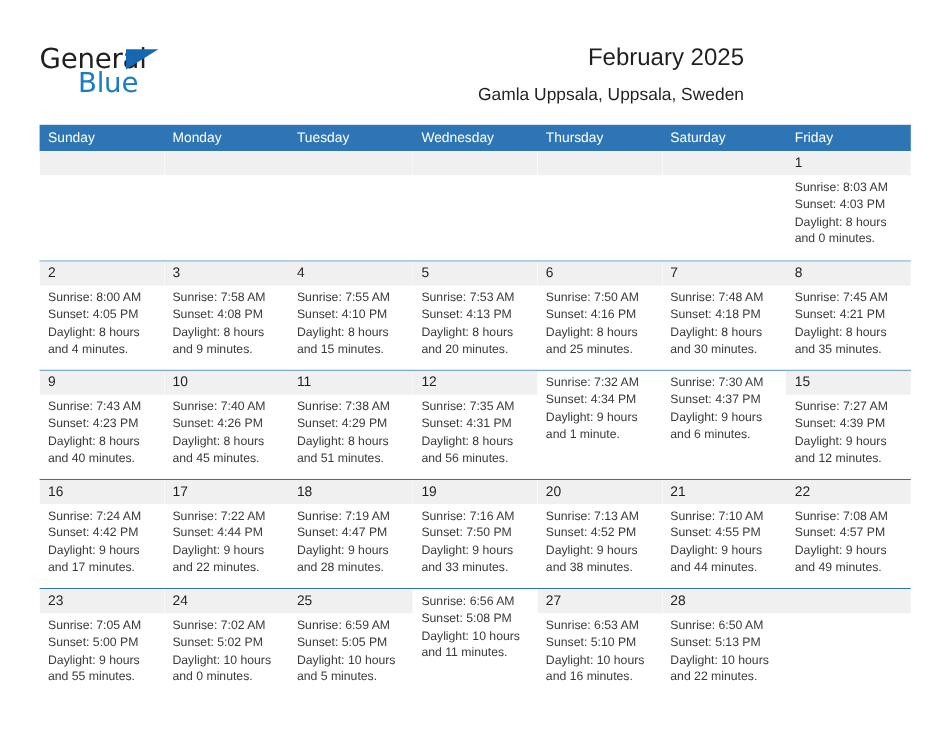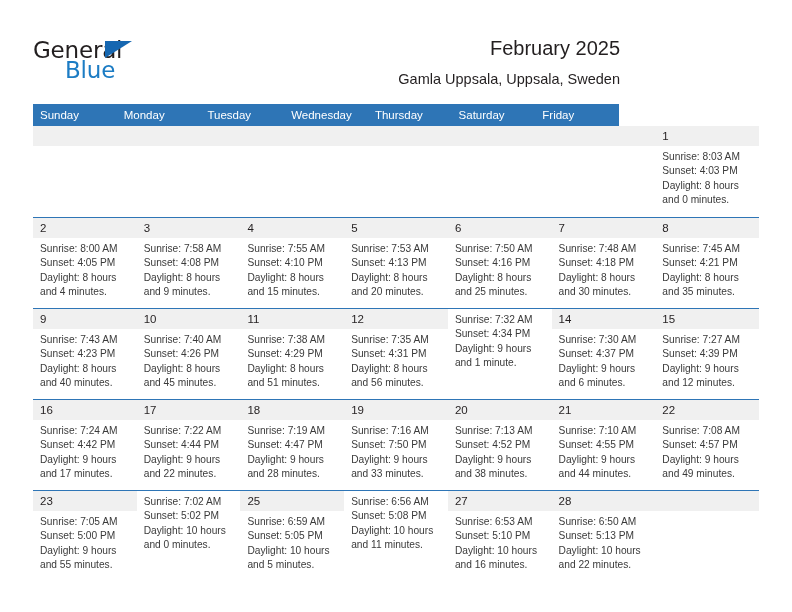--- a/index.html
+++ b/index.html
@@ -87,21 +87,21 @@
 
   
   .calendar {
     position: absolute;
     left: 33px;
     top: 104px;
     width: 726px;
   }
   .weekday-row {
     display: flex;
-    width: 586px;
+    width: 726px;
     height: 22px;
     background: #2e75b6;
   }
   .weekday {
     flex: 1 1 0;
     box-sizing: border-box;
     padding-left: 7px;
     font-size: 11.5px;
     line-height: 22px;
     color: #ffffff;
@@ -348,21 +348,20 @@
       </div>
       <div class="day-cell">
         <div class="day-info">
           <div>Sunrise: 7:32 AM</div>
           <div>Sunset: 4:34 PM</div>
           <div>Daylight: 9 hours</div>
           <div>and 1 minute.</div>
         </div>
       </div>
       <div class="day-cell">
-        <div class="day-number">14</div>
         <div class="day-info">
           <div>Sunrise: 7:30 AM</div>
           <div>Sunset: 4:37 PM</div>
           <div>Daylight: 9 hours</div>
           <div>and 6 minutes.</div>
         </div>
       </div>
       <div class="day-cell">
         <div class="day-number">15</div>
         <div class="day-info">
@@ -444,20 +443,21 @@
       <div class="day-cell">
         <div class="day-number">23</div>
         <div class="day-info">
           <div>Sunrise: 7:05 AM</div>
           <div>Sunset: 5:00 PM</div>
           <div>Daylight: 9 hours</div>
           <div>and 55 minutes.</div>
         </div>
       </div>
       <div class="day-cell">
+        <div class="day-number">24</div>
         <div class="day-info">
           <div>Sunrise: 7:02 AM</div>
           <div>Sunset: 5:02 PM</div>
           <div>Daylight: 10 hours</div>
           <div>and 0 minutes.</div>
         </div>
       </div>
       <div class="day-cell">
         <div class="day-number">25</div>
         <div class="day-info">

